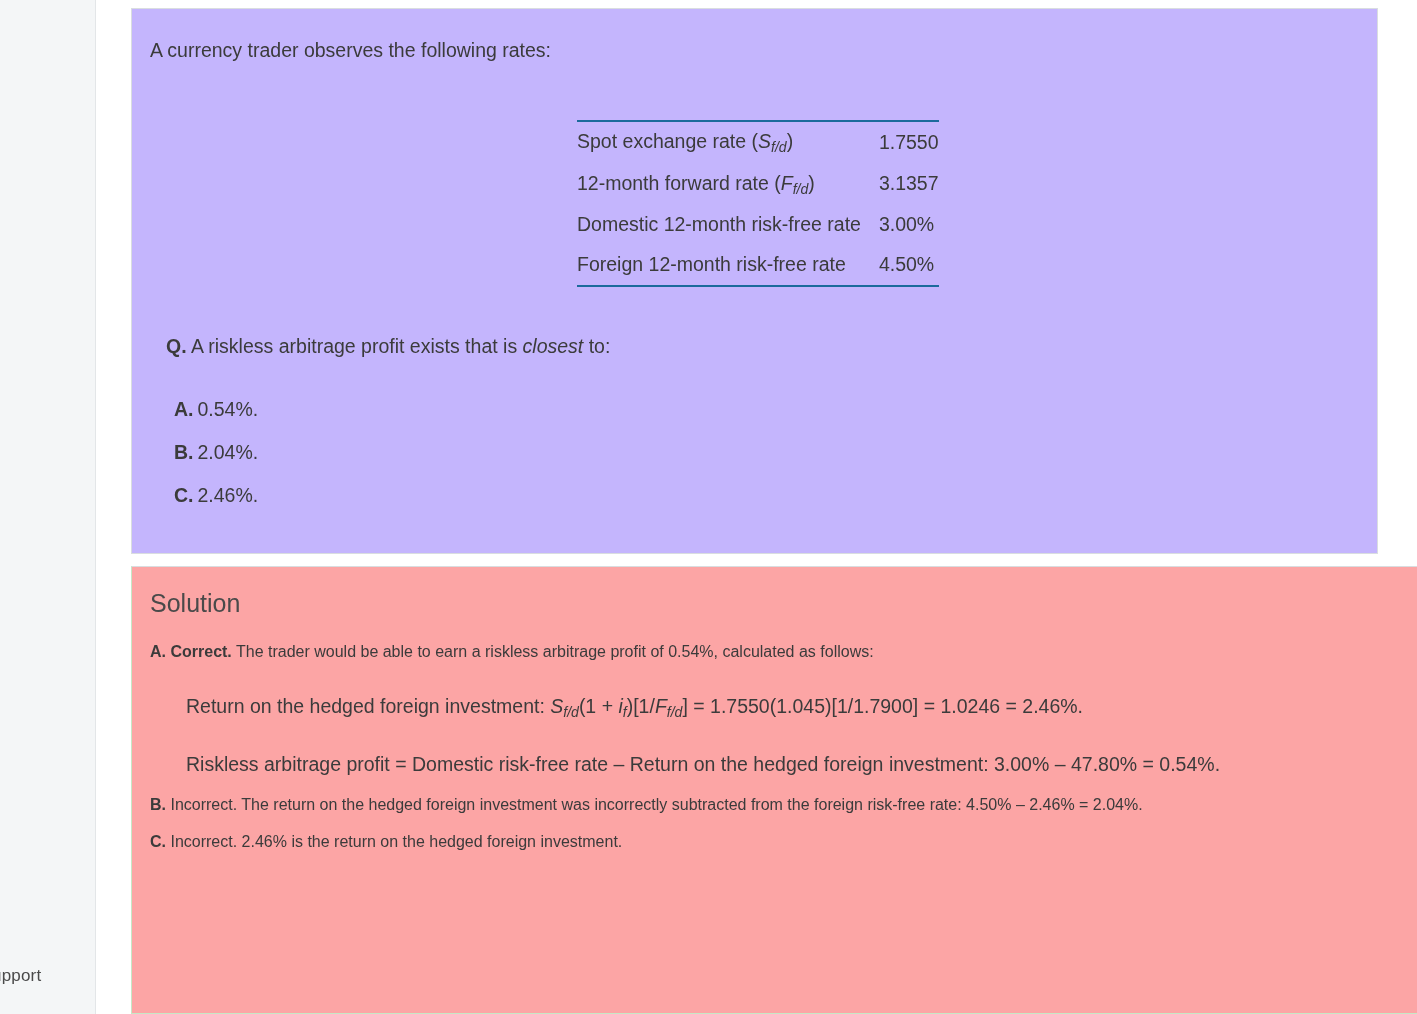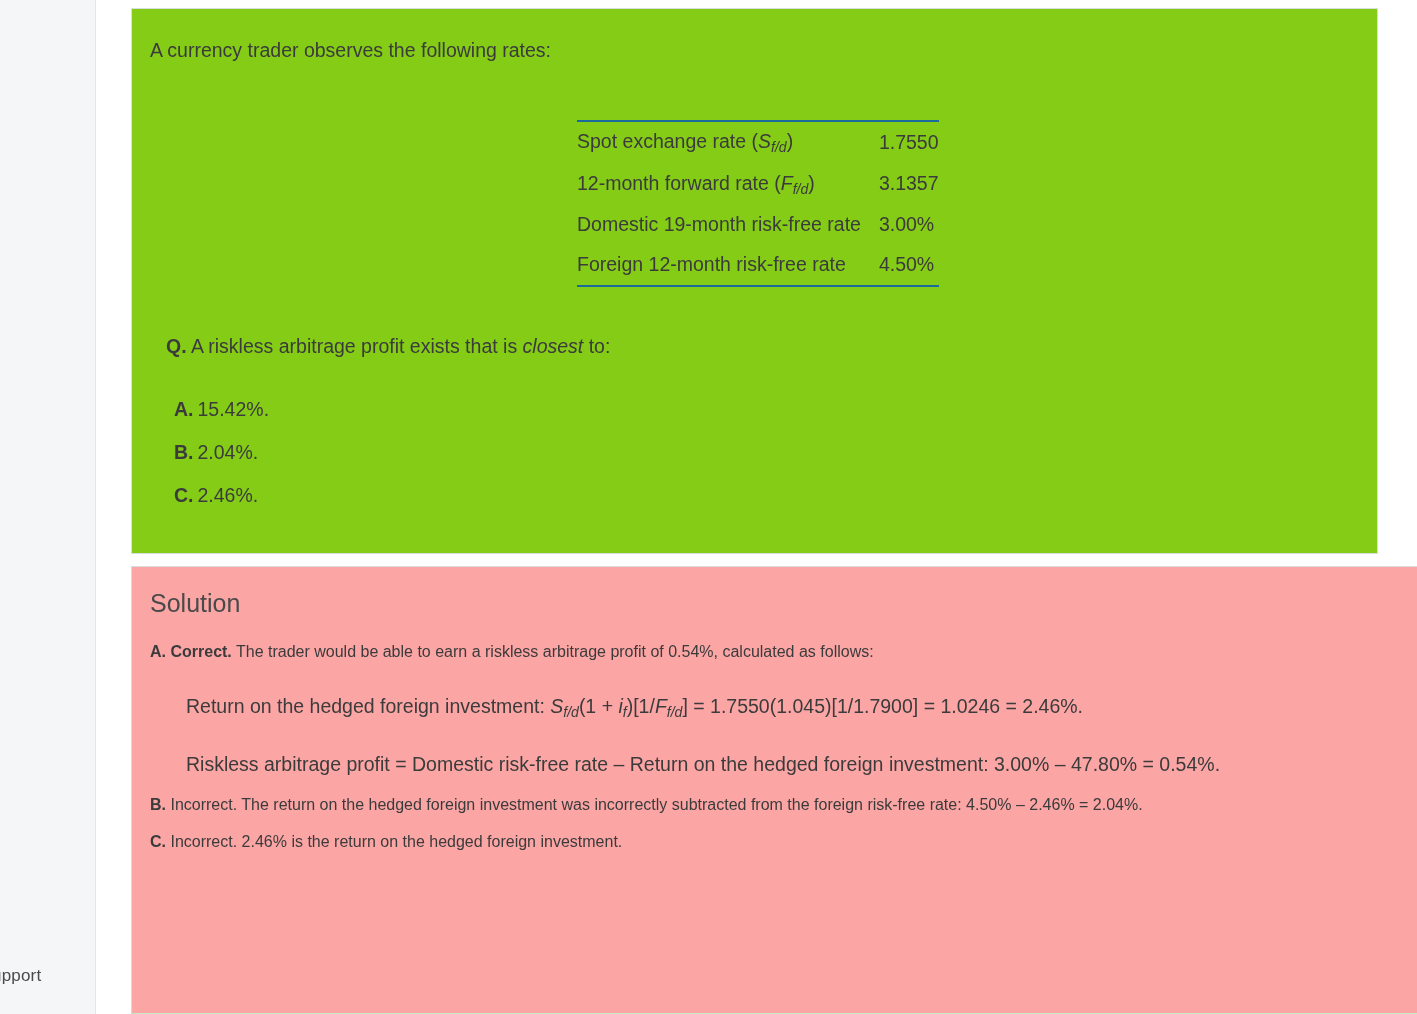--- a/index.html
+++ b/index.html
@@ -38,21 +38,21 @@
     white-space: nowrap;
   }
   
   .card {
     position: absolute;
     left: 131px;
     top: 8px;
     width: 1247px;
     border: 1px solid #d9dde0;
     box-sizing: border-box;
-    background: #84cc16;
+    background: #c4b5fd;
   }
   .question-body {
     padding: 30px 18px 26px 18px;
     box-sizing: border-box;
   }
   .intro {
     font-size: 19.5px;
     color: #3b3b3b;
     margin: 0 0 0 0;
     padding-left: 0;
@@ -172,21 +172,21 @@
             <td class="label"><span>Spot exchange rate (</span><span class="ital">S</span><span class="sub">f/d</span><span>)</span></td>
             <td class="value">1.7550</td>
           </tr>
 
           <tr>
             <td class="label"><span>12-month forward rate (</span><span class="ital">F</span><span class="sub">f/d</span><span>)</span></td>
             <td class="value">3.1357</td>
           </tr>
 
           <tr>
-            <td class="label"><span>Domestic 19-month risk-free rate</span></td>
+            <td class="label"><span>Domestic 12-month risk-free rate</span></td>
             <td class="value">3.00%</td>
           </tr>
 
           <tr>
             <td class="label"><span>Foreign 12-month risk-free rate</span></td>
             <td class="value">4.50%</td>
           </tr>
 
           <tr class="bottom-rule">
                 <td colspan="2"></td>
@@ -195,21 +195,21 @@
           </table>
       </div>
 
       <div class="q-line">
         <b>Q.</b>
         <span>A riskless arbitrage profit exists that is </span><span class="ital">closest</span><span> to:</span>
       </div>
 
       <div class="choices">
         <div class="choice">
-          <span class="ltr">A.</span><span>15.42%.</span>
+          <span class="ltr">A.</span><span>0.54%.</span>
         </div>
         <div class="choice">
           <span class="ltr">B.</span><span>2.04%.</span>
         </div>
         <div class="choice">
           <span class="ltr">C.</span><span>2.46%.</span>
         </div>
       </div>
 
     </div>

